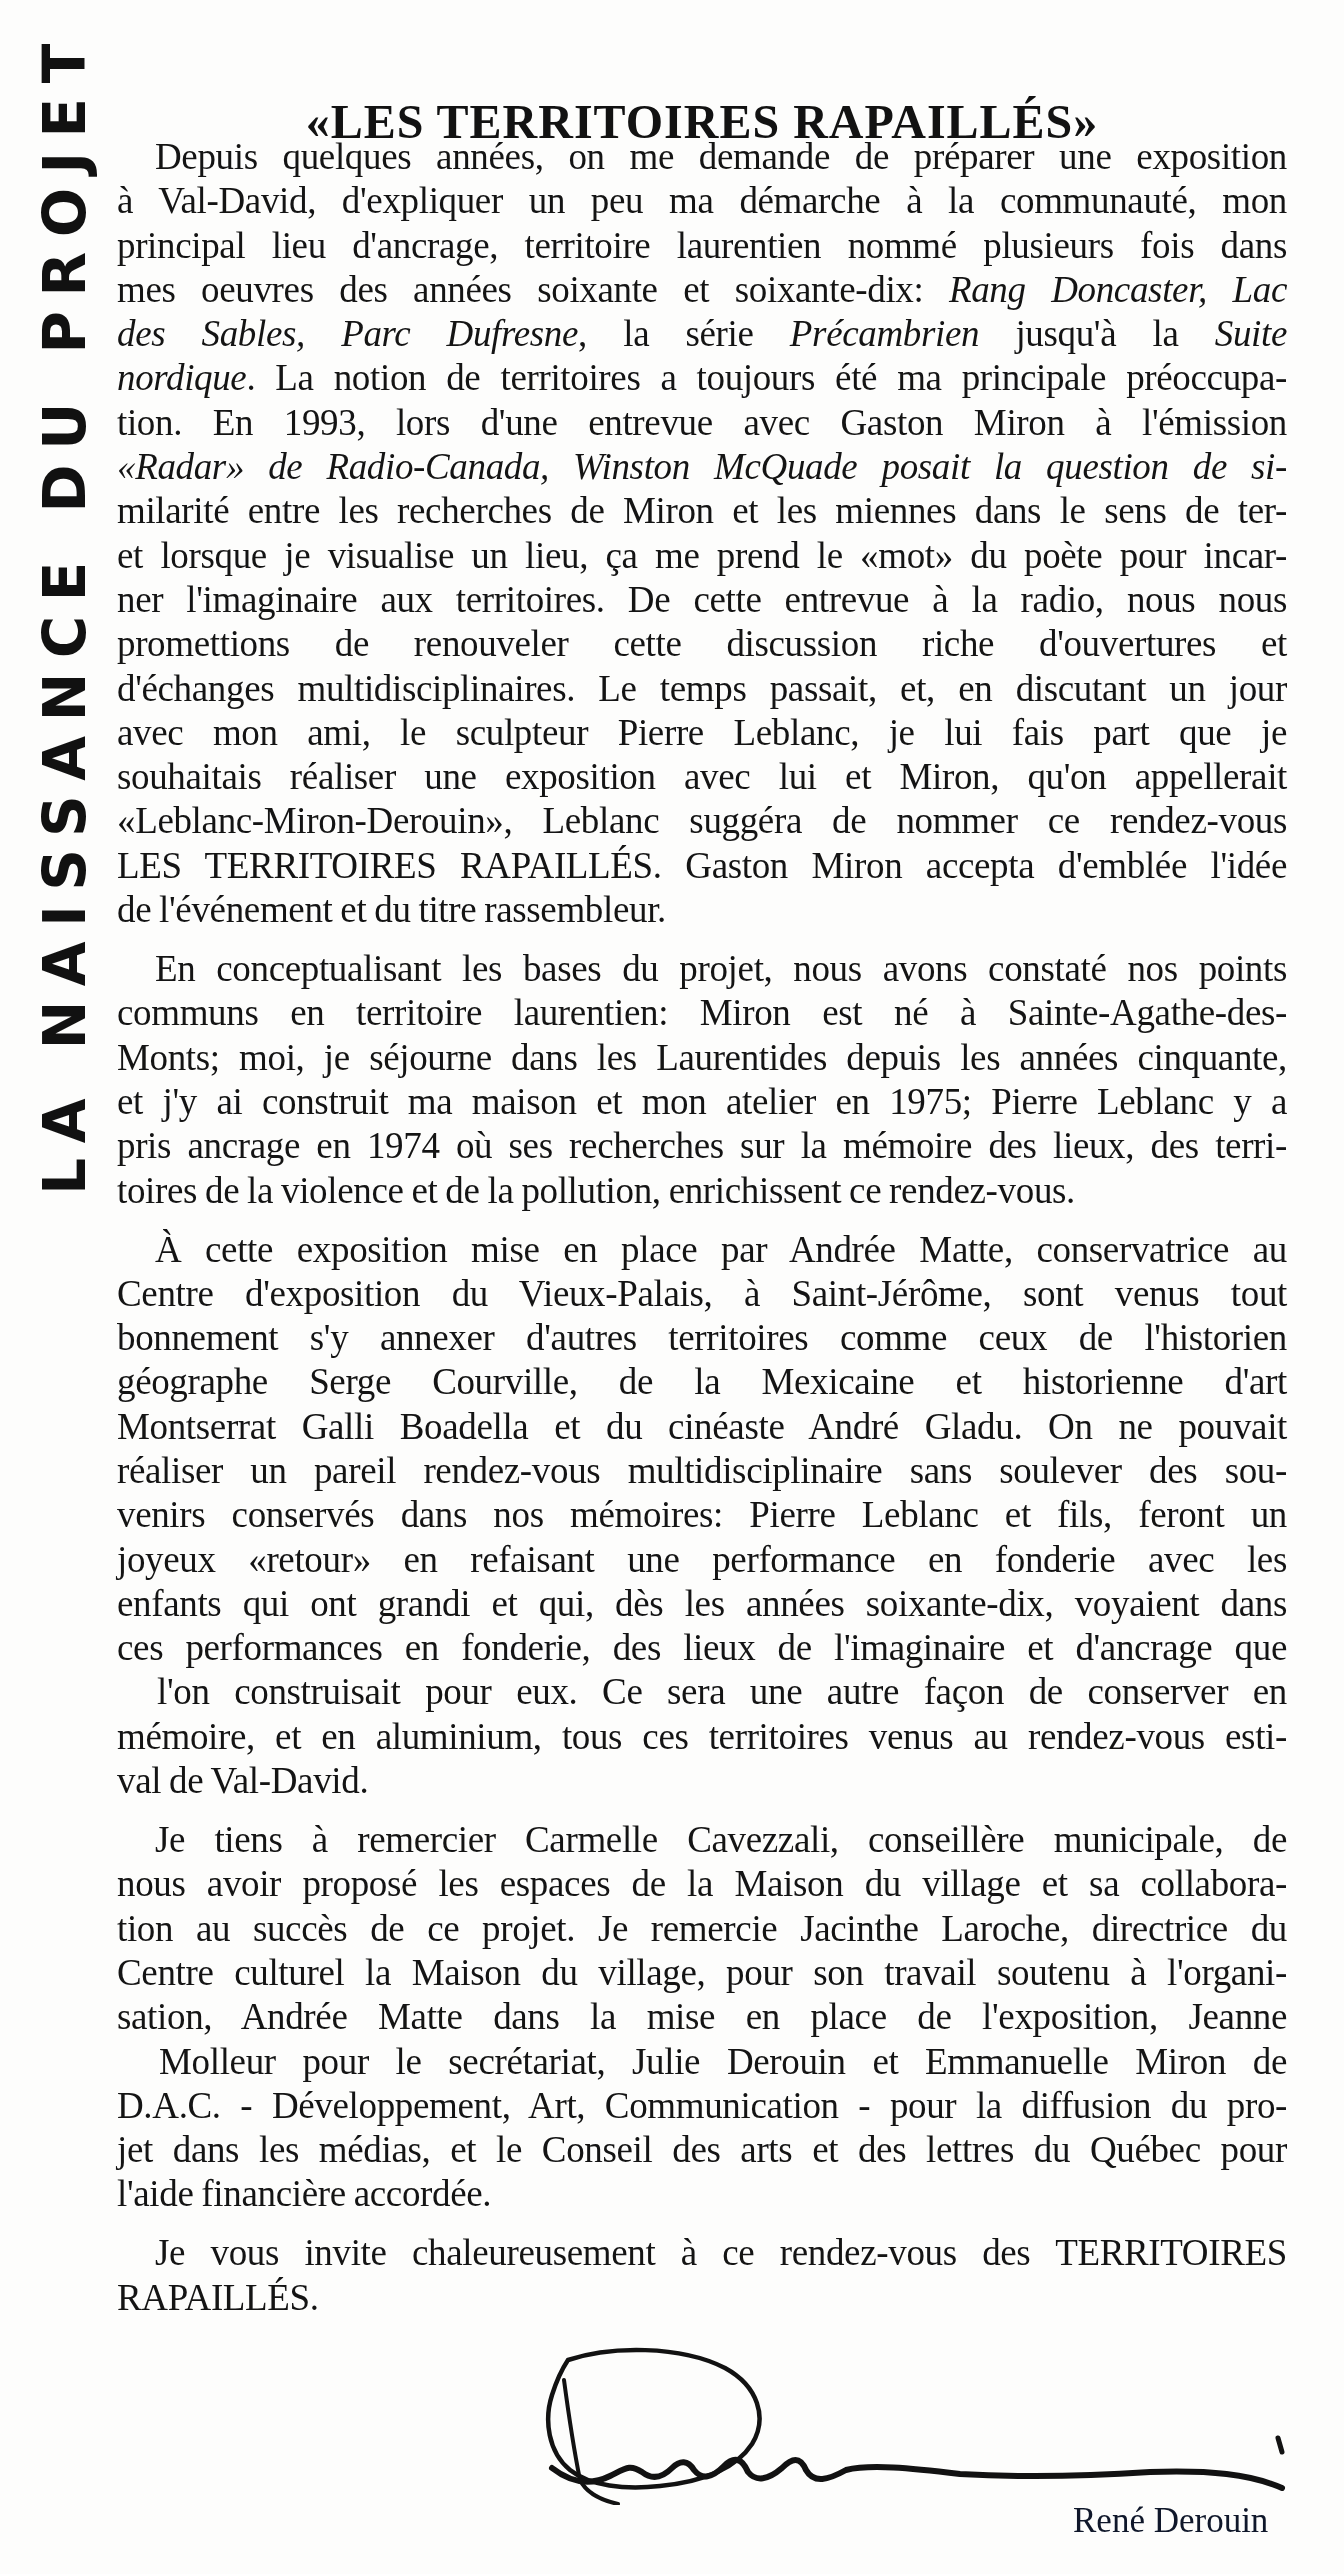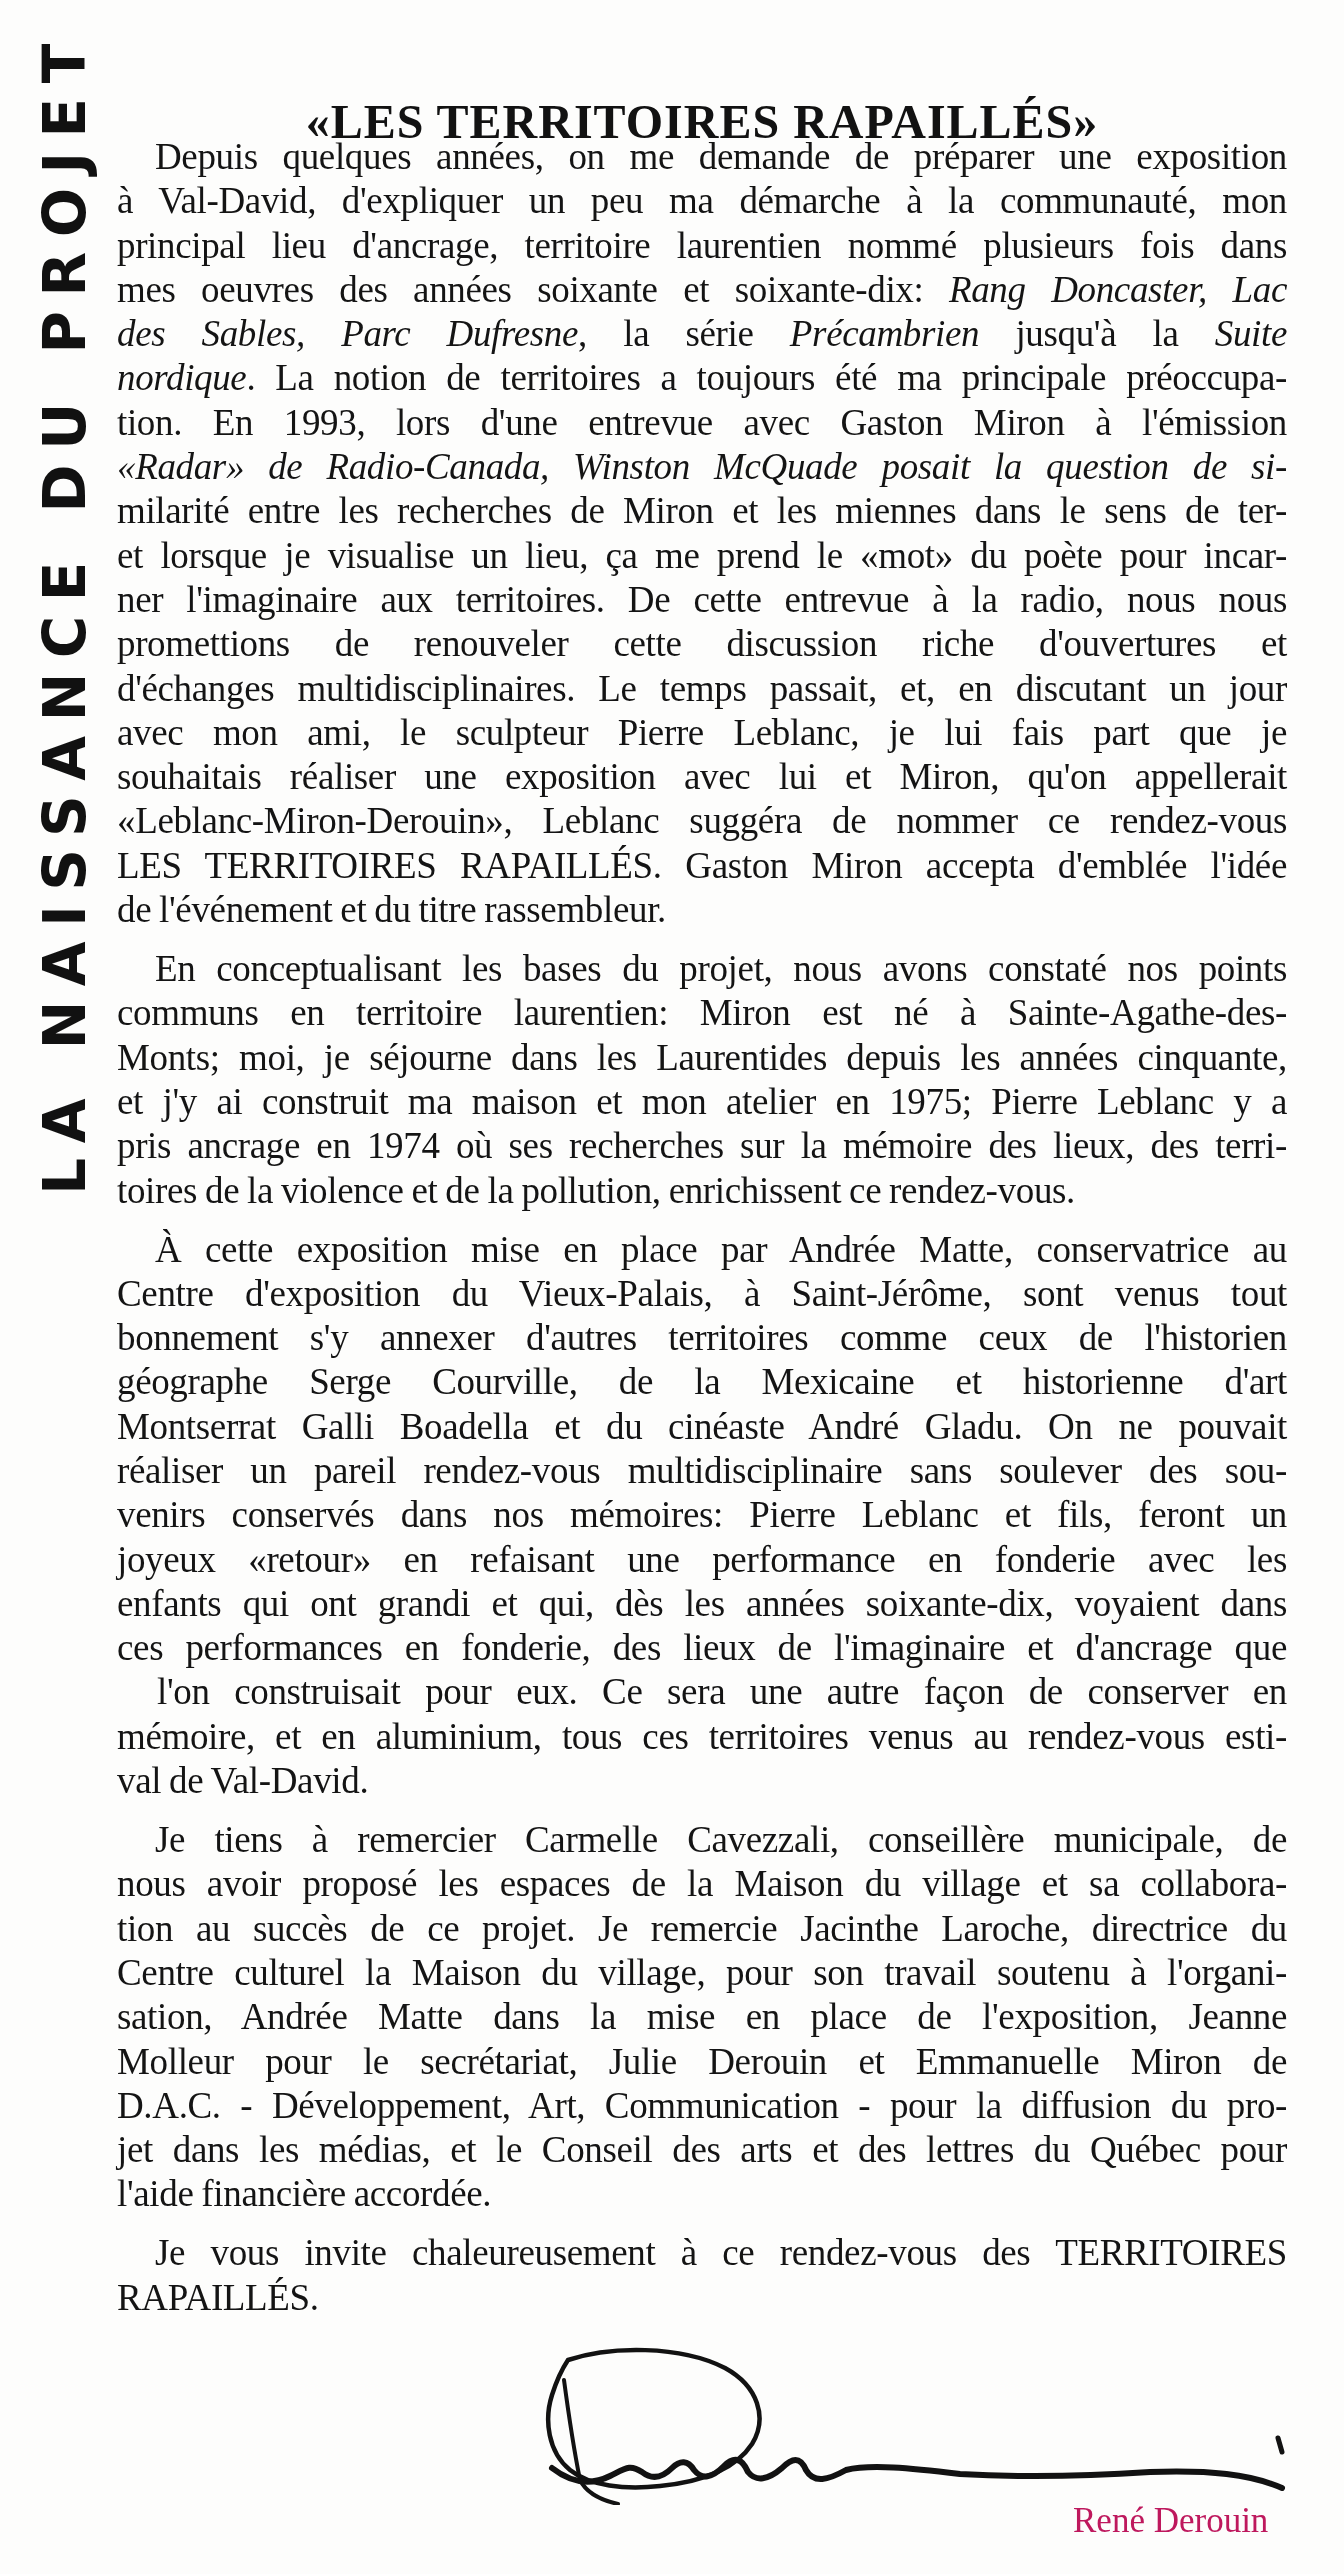--- a/index.html
+++ b/index.html
@@ -53,21 +53,21 @@
   .line.last { text-align-last: left; }
   .line i { font-style: italic; }
   .signature {
     position: absolute;
     left: 530px; top: 2340px; width: 770px; height: 165px;
   }
   .signer {
     position: absolute;
     left: 1073px; top: 2503px;
     font-size: 35px; line-height: 1;
-    color: #be185d;
+    color: #0f172a;
     text-align: center;
   }
 </style>
 </head>
 <body>
 
 <div class="side-title">
   <span>LA NAISSANCE DU PROJET</span>
 </div>
 
@@ -116,21 +116,21 @@
       <span class="line" style="white-space: nowrap; margin-left: 40px;"><span>l'on construisait pour eux. Ce sera une autre façon de conserver en</span></span>
       <span class="line" style="white-space: nowrap;"><span>mémoire, et en aluminium, tous ces territoires venus au rendez-vous esti-</span></span>
       <span class="line last" style="white-space: nowrap;"><span>val de Val-David.</span></span>
     </div>
     <div class="para">
       <span class="line first" style="white-space: nowrap;"><span>Je tiens à remercier Carmelle Cavezzali, conseillère municipale, de</span></span>
       <span class="line" style="white-space: nowrap;"><span>nous avoir proposé les espaces de la Maison du village et sa collabora-</span></span>
       <span class="line" style="white-space: nowrap;"><span>tion au succès de ce projet. Je remercie Jacinthe Laroche, directrice du</span></span>
       <span class="line" style="white-space: nowrap;"><span>Centre culturel la Maison du village, pour son travail soutenu à l'organi-</span></span>
       <span class="line" style="white-space: nowrap;"><span>sation, Andrée Matte dans la mise en place de l'exposition, Jeanne</span></span>
-      <span class="line" style="white-space: nowrap;"><span>Molleur pour le secrétariat, Julie Derouin et Emmanuelle Miron de</span></span>
+      <span class="line" style="white-space: nowrap; margin-left: 42px;"><span>Molleur pour le secrétariat, Julie Derouin et Emmanuelle Miron de</span></span>
       <span class="line" style="white-space: nowrap;"><span>D.A.C. - Développement, Art, Communication - pour la diffusion du pro-</span></span>
       <span class="line" style="white-space: nowrap;"><span>jet dans les médias, et le Conseil des arts et des lettres du Québec pour</span></span>
       <span class="line last" style="white-space: nowrap;"><span>l'aide financière accordée.</span></span>
     </div>
     <div class="para">
       <span class="line first" style="white-space: nowrap;"><span>Je vous invite chaleureusement à ce rendez-vous des TERRITOIRES</span></span>
       <span class="line last" style="white-space: nowrap;"><span>RAPAILLÉS.</span></span>
     </div>
   </div>
 

